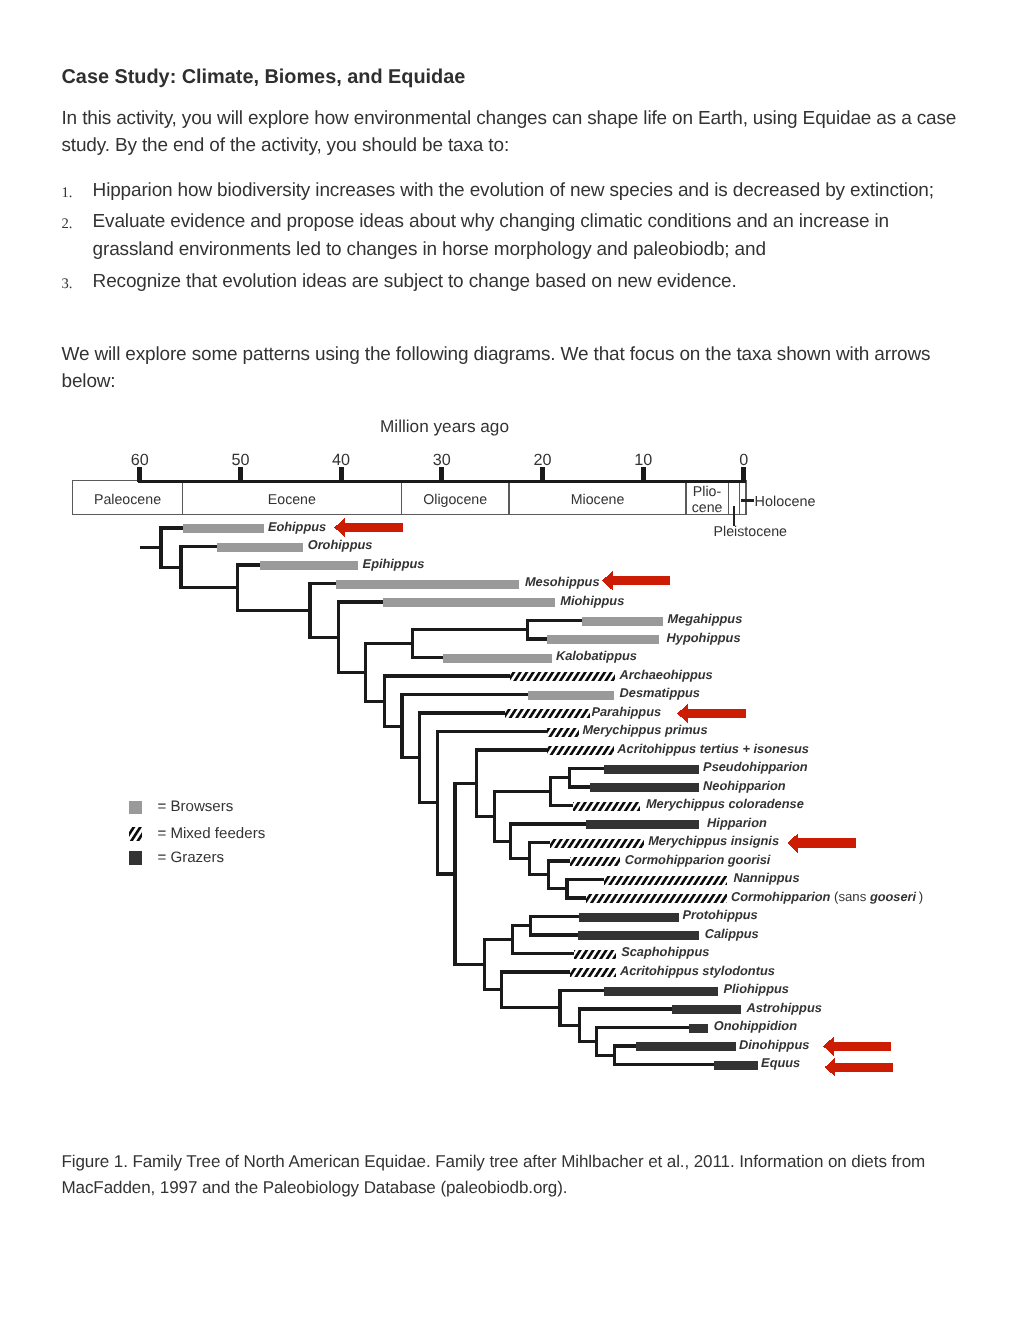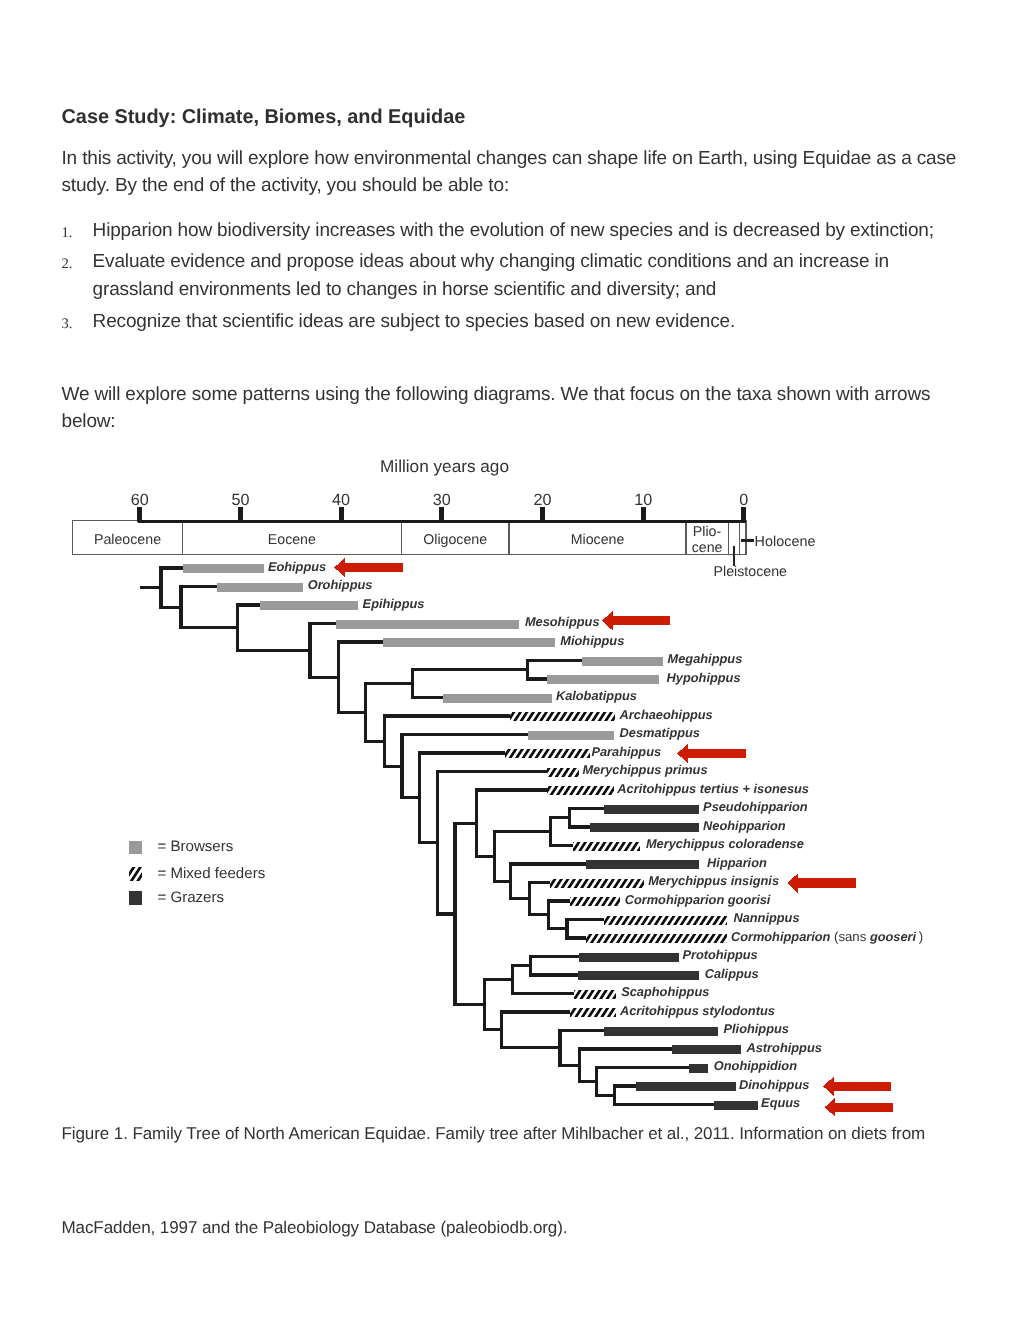--- a/index.html
+++ b/index.html
@@ -1,49 +1,49 @@
 <!DOCTYPE html>
 <html><head>
 <meta charset="utf-8">
 <title>Case Study: Climate, Biomes, and Equidae</title>
 <style>
   html,body{margin:0;padding:0;background:#ffffff;}
   body{width:1020px;height:1320px;overflow:hidden;
        font-family:"Liberation Sans",sans-serif;color:#333333;
        -webkit-font-smoothing:antialiased;text-rendering:geometricPrecision;}
-  .page{position:relative;width:1020px;height:972px;background:#fff;margin-top:40px;}
+  .page{position:relative;width:1020px;height:972px;background:#fff;}
   #doc-title{position:absolute;left:61.5px;top:65.8px;font-size:19.9px;font-weight:bold;
              letter-spacing:-0.02px;color:#2f2f2f;line-height:22px;}
   .txtline{position:absolute;left:61.5px;font-size:19px;letter-spacing:-0.16px;
            color:#333333;white-space:pre;line-height:20px;}
   .capline{position:absolute;left:61.5px;font-size:17.05px;letter-spacing:-0.1px;
            color:#333333;white-space:pre;line-height:20px;}
   .olinum{position:absolute;font-family:"Liberation Serif",serif;font-size:14.6px;
           color:#333333;white-space:pre;line-height:16px;}
   #fig{position:absolute;left:0;top:0;shape-rendering:crispEdges;}
   svg text{shape-rendering:auto;}
   text{fill:#333;}
 </style>
 </head>
 <body>
 
 <div class="page">
   <div id="doc-title">Case Study: Climate, Biomes, and Equidae</div>
   <div id="intro-paragraph">
       <div class="txtline" style="top: 109.3px;">In this activity, you will explore how environmental changes can shape life on Earth, using Equidae as a case</div>
-      <div class="txtline" style="top: 136.2px;">study. By the end of the activity, you should be able to:</div>
+      <div class="txtline" style="top: 136.2px;">study. By the end of the activity, you should be taxa to:</div>
     </div>
   <div id="objectives-list">
       <div class="olinum" style="top: 185.3px; left: 61.5px;">1.</div>
       <div class="txtline" style="top: 181.3px; left: 92.6px;">Hipparion how biodiversity increases with the evolution of new species and is decreased by extinction;</div>
       <div class="olinum" style="top: 215.7px; left: 61.5px;">2.</div>
       <div class="txtline" style="top: 211.7px; left: 92.6px;">Evaluate evidence and propose ideas about why changing climatic conditions and an increase in</div>
-      <div class="txtline" style="top: 240.1px; left: 92.6px;">grassland environments led to changes in horse scientific and diversity; and</div>
+      <div class="txtline" style="top: 240.1px; left: 92.6px;">grassland environments led to changes in horse morphology and paleobiodb; and</div>
       <div class="olinum" style="top: 275.6px; left: 61.5px;">3.</div>
-      <div class="txtline" style="top: 271.6px; left: 92.6px;">Recognize that scientific ideas are subject to species based on new evidence.</div>
+      <div class="txtline" style="top: 271.6px; left: 92.6px;">Recognize that evolution ideas are subject to change based on new evidence.</div>
     </div>
   <div id="explore-paragraph">
       <div class="txtline" style="top: 344.6px;">We will explore some patterns using the following diagrams. We that focus on the taxa shown with arrows</div>
       <div class="txtline" style="top: 371.5px;">below:</div>
     </div>
   <svg id="fig" width="1020" height="1320" viewBox="0 0 1020 1320">
       <defs>
         <pattern id="hatch" width="5.45" height="14" patternUnits="userSpaceOnUse" patternTransform="rotate(33)">
           <rect width="5.45" height="14" fill="#ffffff"></rect>
           <rect width="2.79" height="14" fill="#0d0d0d"></rect>
@@ -249,16 +249,16 @@
       <g>
         <path d="M 334.3 527.5 L 344.8 517.8 L 344.8 522.8 L 402.6 522.8 L 402.6 532.2 L 344.8 532.2 L 344.8 537.2 Z" fill="#cc1c04"></path>
         <path d="M 602 580.7 L 612.5 571 L 612.5 576 L 670.4 576 L 670.4 585.4000000000001 L 612.5 585.4000000000001 L 612.5 590.4000000000001 Z" fill="#cc1c04"></path>
         <path d="M 677.2 713.5 L 687.7 703.8 L 687.7 708.8 L 745.7 708.8 L 745.7 718.2 L 687.7 718.2 L 687.7 723.2 Z" fill="#cc1c04"></path>
         <path d="M 787.3 843.1 L 797.8 833.4 L 797.8 838.4 L 855.5 838.4 L 855.5 847.8000000000001 L 797.8 847.8000000000001 L 797.8 852.8000000000001 Z" fill="#cc1c04"></path>
         <path d="M 823.2 1046.3 L 833.7 1036.6 L 833.7 1041.6 L 891.3 1041.6 L 891.3 1051 L 833.7 1051 L 833.7 1056 Z" fill="#cc1c04"></path>
         <path d="M 824.7 1067.2 L 835.2 1057.5 L 835.2 1062.5 L 892.8 1062.5 L 892.8 1071.9 L 835.2 1071.9 L 835.2 1076.9 Z" fill="#cc1c04"></path>
       </g>
     </svg>
   <div id="figure-caption">
-      <div class="capline" style="top: 1084px;">Figure 1. Family Tree of North American Equidae. Family tree after Mihlbacher et al., 2011. Information on diets from</div>
+      <div class="capline" style="top: 1152px;">Figure 1. Family Tree of North American Equidae. Family tree after Mihlbacher et al., 2011. Information on diets from</div>
       <div class="capline" style="top: 1178.1px;">MacFadden, 1997 and the Paleobiology Database (paleobiodb.org).</div>
     </div>
 </div>
 
 </body></html>

